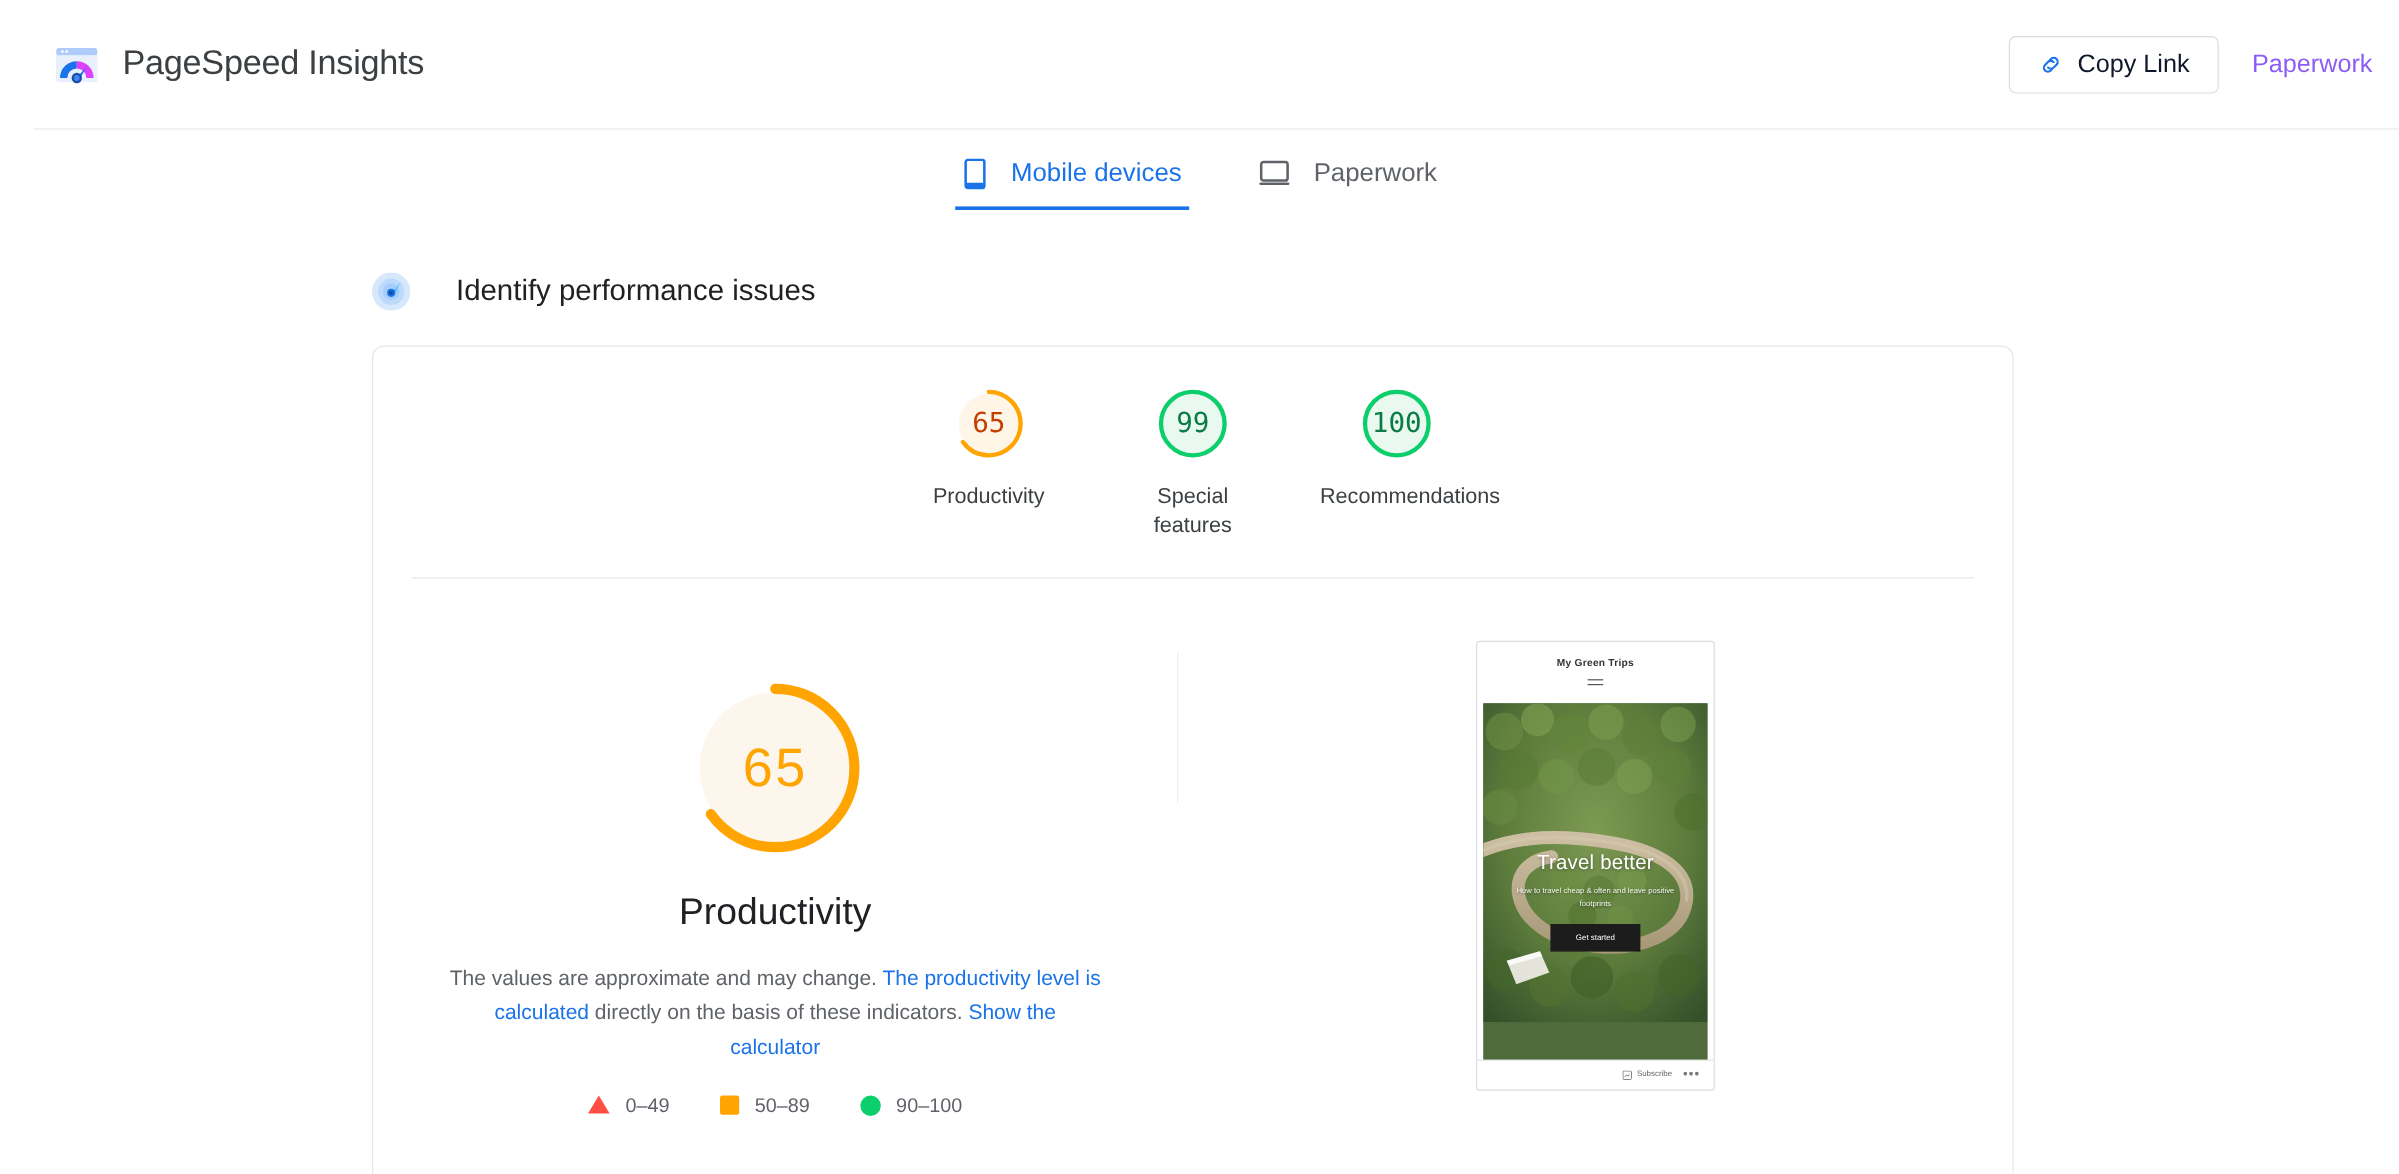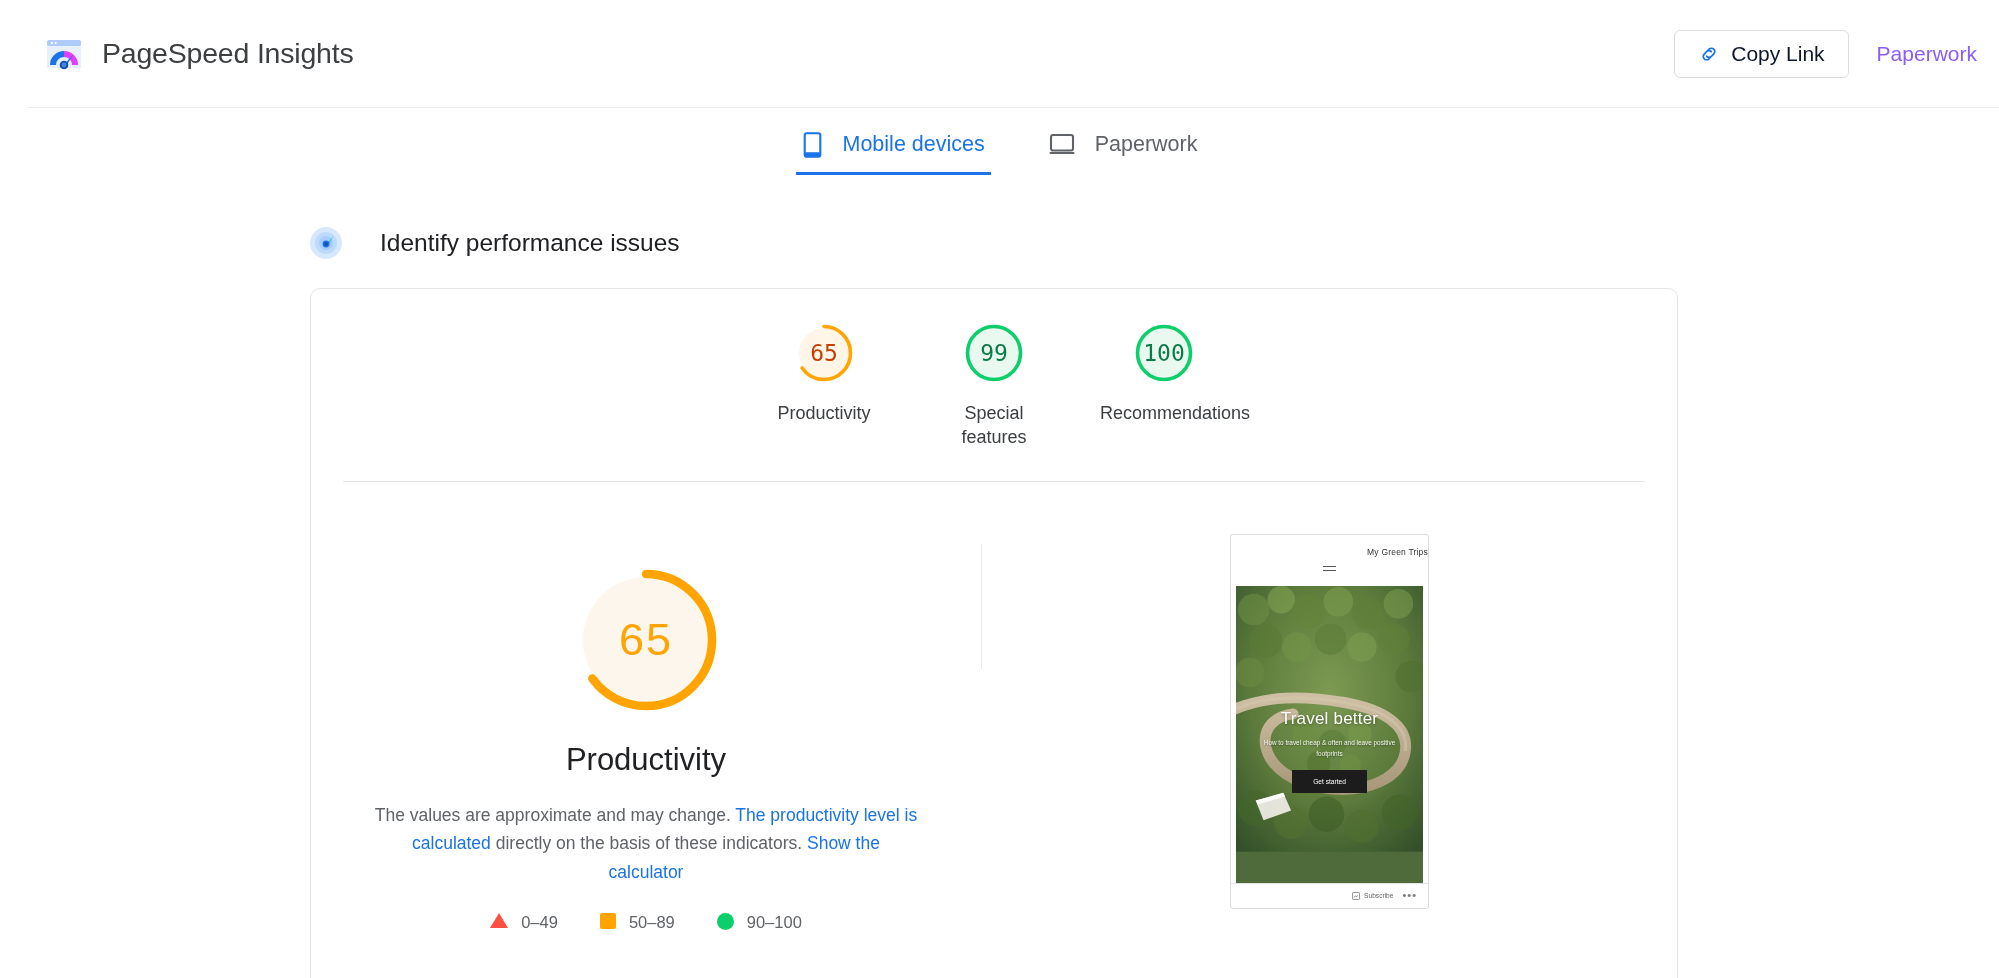--- a/index.html
+++ b/index.html
@@ -277,23 +277,22 @@
     flex-direction: column;
     box-shadow: 0 0 0 0 rgba(0,0,0,0);
   }
   .phone-head {
     padding: 12px 0 8px 0;
     text-align: center;
   }
   .phone-brand {
     font-size: 8.5px;
     color: #333;
-    font-weight: 400;
+    font-weight: 700;
     letter-spacing: 0.2px;
-    text-align: right;
   }
   .phone-burger {
     margin: 9px auto 0 auto;
     width: 13px;
   }
   .phone-burger span {
     display: block;
     height: 1.2px;
     background: #555;
     margin-bottom: 3px;

